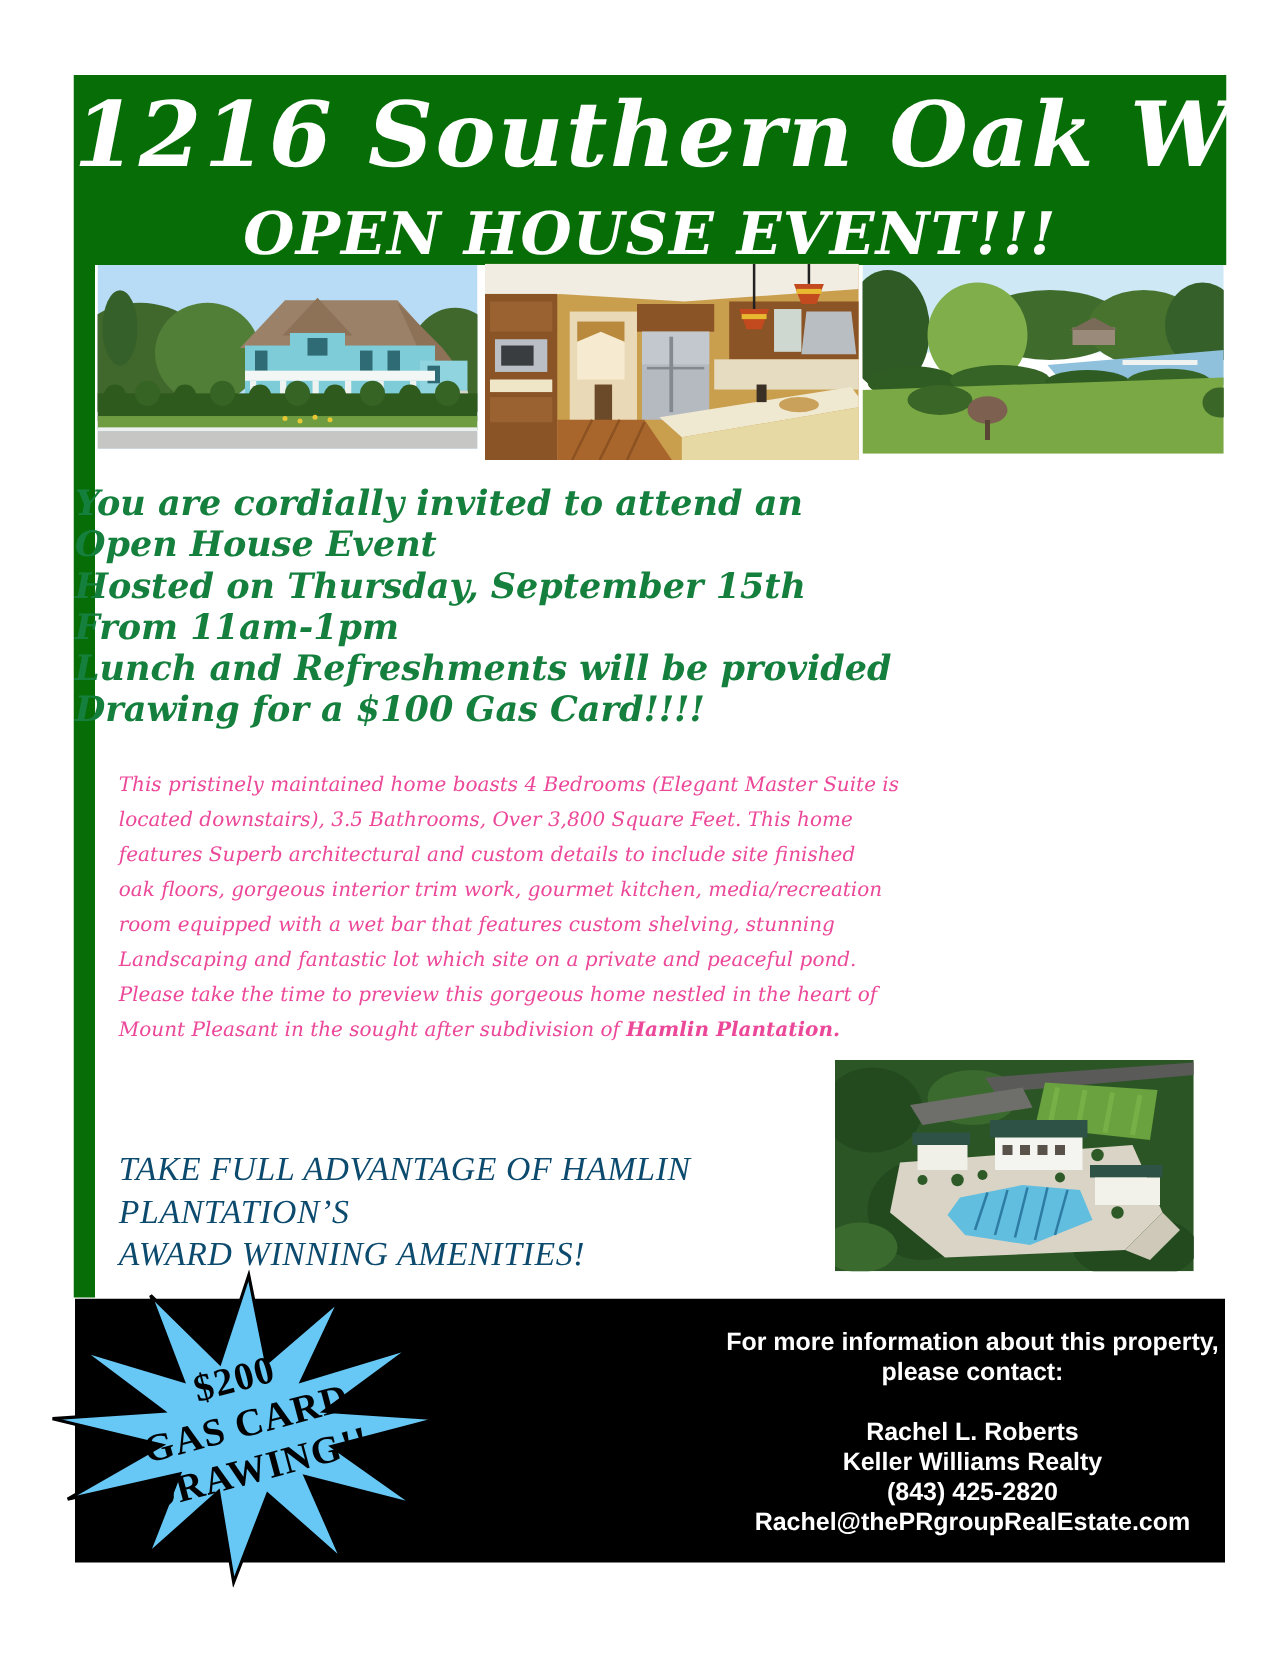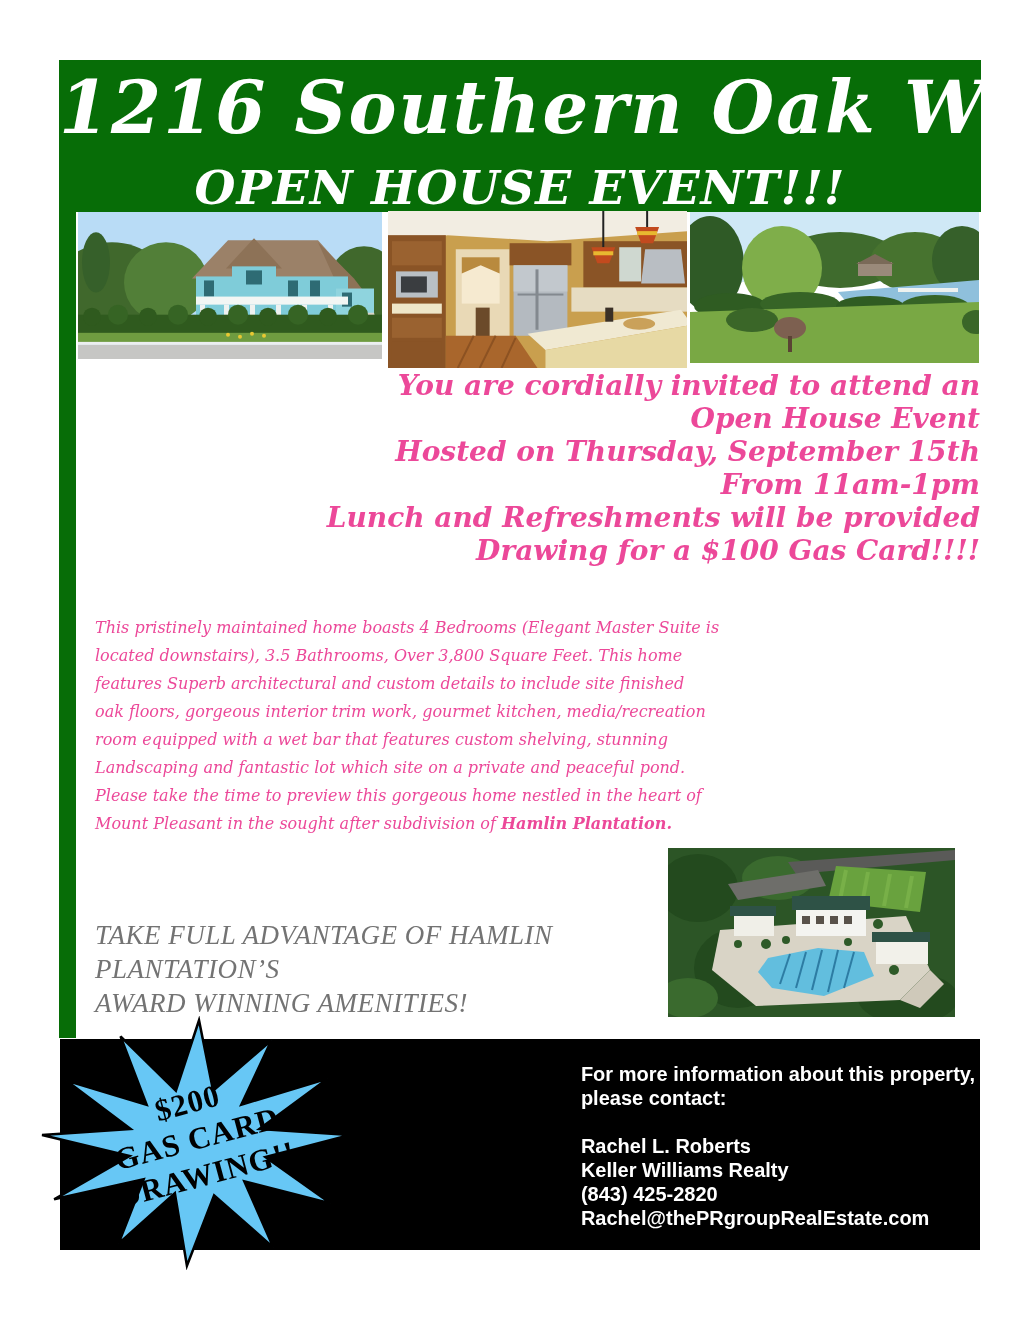--- a/index.html
+++ b/index.html
@@ -25,43 +25,43 @@
   
   .photo { position:absolute; }
   .photo svg { display:block; width:100%; height:100%; }
   .photo1 { left:78px;  top:212px; width:304px; height:147px; }
   .photo2 { left:388px; top:211px; width:299px; height:157px; }
   .photo3 { left:690px; top:212px; width:289px; height:151px; }
   .photo-amenities { left:668px; top:848px; width:287px; height:169px; }
 
   
   .invitation {
-    position:absolute; left:60px; top:369px; width:920px; text-align:right;
+    position:absolute; left:60px; top:386px; width:920px; text-align:left;
     font-family:"DejaVu Serif", serif; font-style:italic; font-weight:bold;
-    font-size:28px; line-height:33px; color:#ec4899;
+    font-size:28px; line-height:33px; color:#15803d;
   }
   
   .description {
     position:absolute; left:95px; top:614px; width:885px;
     font-family:"DejaVu Serif", serif; font-style:italic;
     font-size:16px; line-height:28px; color:#ec4899;
   }
   .description strong { font-weight:bold; }
 
   
   .amenities-heading {
     position:absolute; left:95px; top:918px; width:575px;
     font-family:"Liberation Serif", serif; font-style:italic;
-    font-size:27px; line-height:34px; color:#737373; letter-spacing:0.5px;
+    font-size:27px; line-height:34px; color:#0c4a6e; letter-spacing:0.5px;
   }
 
   
   .footer-black { position:absolute; left:60px; top:1039px; width:920px; height:211px; background:#000000; }
   .contact {
-    position:absolute; right:49px; top:1062px; text-align:left; color:#ffffff;
+    position:absolute; right:49px; top:1062px; text-align:center; color:#ffffff;
     font-family:"Liberation Sans", sans-serif; font-weight:bold;
     font-size:20px; line-height:24px; white-space:nowrap;
   }
   .contact .contact-gap { height:24px; }
 
   
   .starburst { position:absolute; left:36px; top:1016px; width:322px; height:254px; }
   .starburst svg { display:block; width:100%; height:100%; }
   .star-text {
     position:absolute; left:50%; top:50%;

